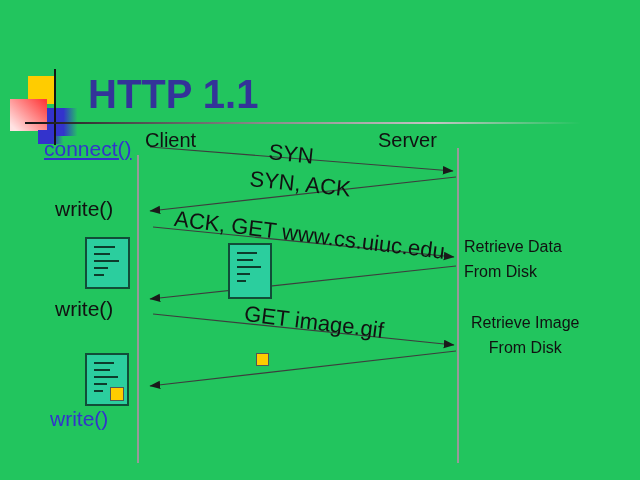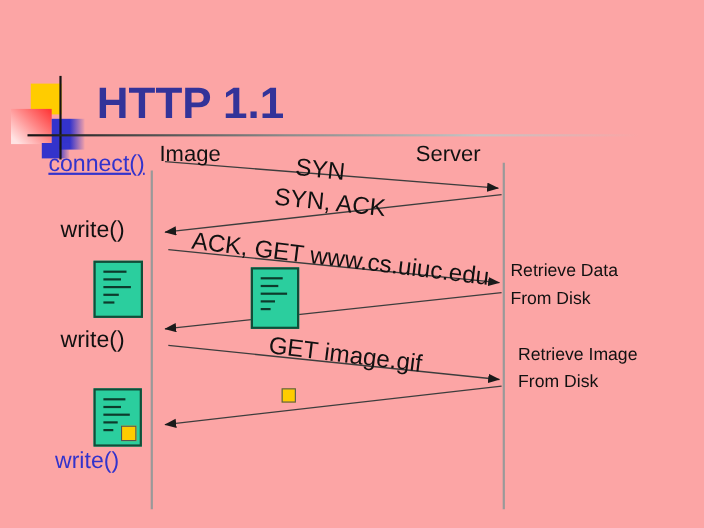--- a/index.html
+++ b/index.html
@@ -1,17 +1,17 @@
 <!DOCTYPE html>
 <html><head>
 <meta charset="utf-8">
 <style>
   html,body{margin:0;padding:0;background:#fff;}
   .slide{
-    position:relative;width:640px;height:480px;background:#fca5a5;
+    position:relative;width:640px;height:480px;background:#22c55e;
     font-family:"Liberation Sans",sans-serif;overflow:hidden;
   }
   
   .sq{position:absolute;}
   .sq.yellow{left:28px;top:76px;width:28px;height:28px;background:#ffcc00;}
   .sq.pink{left:10px;top:99px;width:37px;height:32px;
     background:linear-gradient(225deg,#ff3b3b 5%,#ff8a8a 45%,#ffe3e3 90%);}
   .sq.blue{left:47px;top:108px;width:30px;height:28px;
     background:linear-gradient(to right,#3333cc 55%,rgba(80,80,220,0.05));}
   .sq.blue-small{left:38px;top:130px;width:25px;height:14px;
@@ -65,32 +65,32 @@
       <line x1="458" y1="148" x2="458" y2="463" class="lifeline"></line>
       <line x1="150" y1="147" x2="453" y2="171" class="msgline" marker-end="url(#ah)"></line>
       <line x1="456" y1="177" x2="150" y2="211" class="msgline" marker-end="url(#ah)"></line>
       <line x1="153" y1="227" x2="454" y2="257" class="msgline" marker-end="url(#ah)"></line>
       <line x1="456" y1="266" x2="150" y2="299" class="msgline" marker-end="url(#ah)"></line>
       <line x1="153" y1="314" x2="454" y2="345" class="msgline" marker-end="url(#ah)"></line>
       <line x1="456" y1="351" x2="150" y2="386" class="msgline" marker-end="url(#ah)"></line>
     </svg>
 
   <div id="labels">
-      <div class="lbl head" style="left: 145px; top: 129px;">Image</div>
+      <div class="lbl head" style="left: 145px; top: 129px;">Client</div>
       <div class="lbl head" style="left: 378px; top: 129px;">Server</div>
       <div class="lbl msg" style="left: 270px; top: 139px; transform: rotate(6deg);">SYN</div>
       <div class="lbl msg" style="left: 251px; top: 166px; transform: rotate(6deg);">SYN, ACK</div>
       <div class="lbl msg" style="left: 176px; top: 206px; transform: rotate(7deg);">ACK, GET www.cs.uiuc.edu</div>
       <div class="lbl msg" style="left: 246px; top: 301px; transform: rotate(7deg);">GET image.gif</div>
       <div class="lbl call" style="left: 44px; top: 137px; color: rgb(51, 51, 204); text-decoration: underline;">connect()</div>
       <div class="lbl call" style="left: 55px; top: 197px; color: rgb(17, 17, 17);">write()</div>
       <div class="lbl call" style="left: 55px; top: 297px; color: rgb(17, 17, 17);">write()</div>
       <div class="lbl call" style="left: 50px; top: 407px; color: rgb(51, 51, 204);">write()</div>
       <div class="lbl note" style="left: 464px; top: 234px;"><div>Retrieve Data</div><div>From Disk</div></div>
-      <div class="lbl note" style="left: 471px; top: 310px;"><div>Retrieve Image</div><div>From Disk</div></div>
+      <div class="lbl note" style="left: 471px; top: 310px; text-align: center;"><div>Retrieve Image</div><div>From Disk</div></div>
       <div class="doc" style="left: 85px; top: 237px; width: 45px; height: 52px;">
         <i style="width: 62%;"></i>
         <i style="width: 48%;"></i>
         <i style="width: 74%;"></i>
         <i style="width: 40%;"></i>
         <i style="width: 28%;"></i>
       </div>
       <div class="doc" style="left: 228px; top: 243px; width: 44px; height: 56px;">
         <i style="width: 62%;"></i>
         <i style="width: 48%;"></i>

